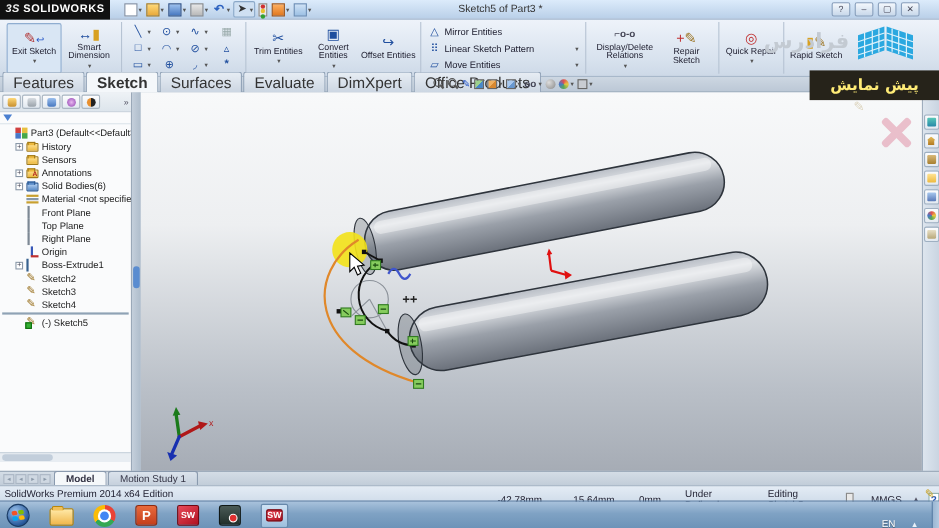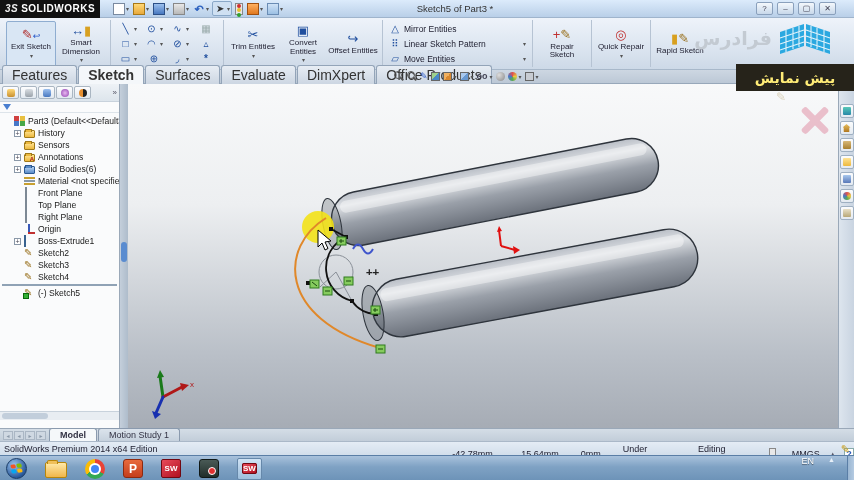--- a/index.html
+++ b/index.html
@@ -156,21 +156,21 @@
   .tfolder{width:22px;height:16px;background:linear-gradient(#ffe9a8,#f0b64a);border:1px solid #b8860b;border-radius:2px;position:relative;margin-top:2px}
   .tfolder::before{content:"";position:absolute;top:-3px;left:1px;width:9px;height:3px;background:#f0c05a;border:1px solid #b8860b;border-bottom:none;border-radius:2px 2px 0 0}
   .chrome{width:20px;height:20px;border-radius:50%;background:conic-gradient(#ea4335 0 33%,#34a853 33% 66%,#fbbc05 66% 100%);position:relative}
   .chrome::before{content:"";position:absolute;inset:4px;background:#fff;border-radius:50%}
   .chrome::after{content:"";position:absolute;inset:6px;background:#4285f4;border-radius:50%}
   .ppt{width:20px;height:19px;background:linear-gradient(#e86a3c,#c43e1c);border:1px solid #8c2a10;border-radius:3px;color:#fff;font-weight:bold;font-size:12px;text-align:center;line-height:18px}
   .swcube{width:20px;height:19px;background:linear-gradient(145deg,#e84a5a,#b01020);border:1px solid #700812;border-radius:2px;color:#fff;font-weight:bold;font-size:8px;text-align:center;line-height:18px}
   .recorder{width:20px;height:19px;background:linear-gradient(#4a5a56,#202e2a);border:1px solid #101816;border-radius:3px;position:relative}
   .recorder::after{content:"";position:absolute;right:2px;bottom:2px;width:6px;height:6px;border-radius:50%;background:#e03030;border:1px solid #fff}
   .tb-active{padding:1px 4px;background:linear-gradient(#cfe2f4,#9dbfdd);border:1px solid #68a;border-radius:2px}
-  .tb-right{position:absolute;right:0;top:0;height:25px;display:flex;align-items:flex-start}
+  .tb-right{position:absolute;right:0;top:0;height:25px;display:flex;align-items:flex-end}
   .tb-en{color:#fff;font-size:9px;margin-right:14px;text-shadow:0 1px 1px #456}
   .tb-up{color:#e8f0f8;font-size:7px;margin-right:12px}
   .showdesk{width:7px;height:25px;border-left:1px solid #5a7ea6;background:linear-gradient(90deg,#9ab6d2,#b5cbe2)}
 </style>
 </head>
 <body>
 
 <div class="app">
 
   <div class="titlebar">
@@ -317,20 +317,25 @@
           <span class="car">▾</span>
         </div>
         <div class="rowbtn">
           <span class="g">▱</span>
           <span class="rlabel">Move Entities</span>
           <span class="car">▾</span>
         </div>
       </div>
     </div>
     <div class="rgroup">
+      <div class="bigbtn" style="width:62px">
+        <span class="bicon" style="color:#445;font-size:9px;font-weight:bold">⌐o-o</span>
+        <span class="blabel">Display/Delete Relations</span>
+        <span class="car">▾</span>
+      </div>
       <div class="bigbtn">
         <span class="bicon"><span style="color:#c03030">+</span><span style="color:#9a7220">✎</span></span>
         <span class="blabel">Repair Sketch</span>
       </div>
     </div>
     <div class="rgroup">
       <div class="bigbtn">
         <span class="bicon" style="color:#c03030">◎</span>
         <span class="blabel">Quick Repair</span>
         <span class="car">▾</span>

